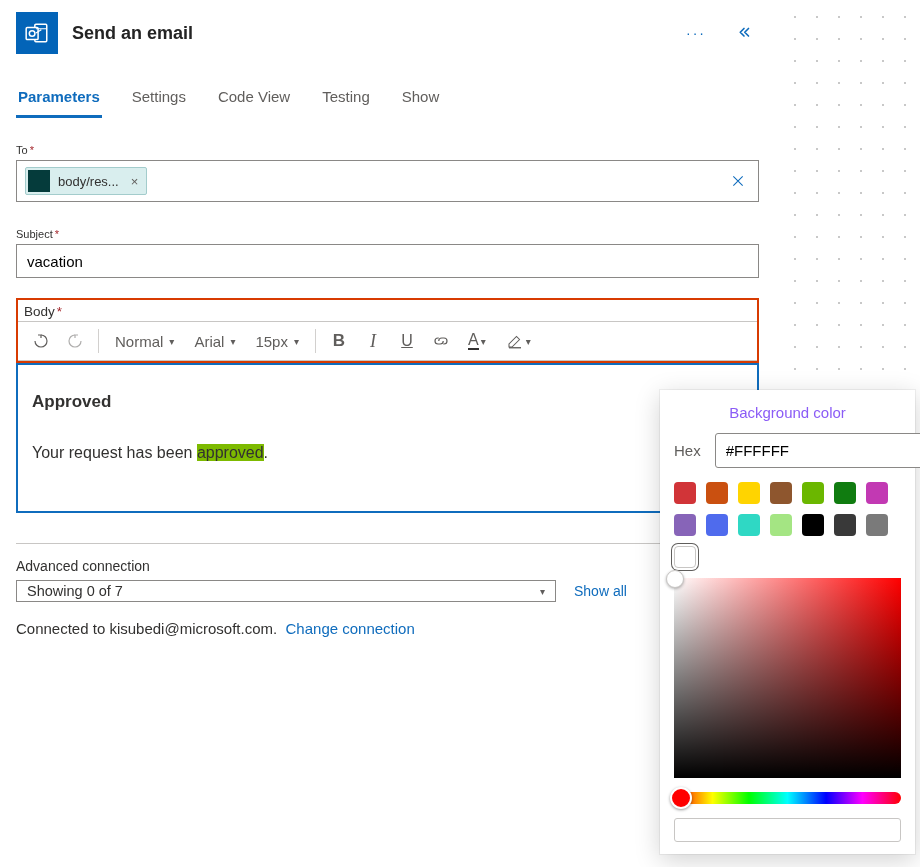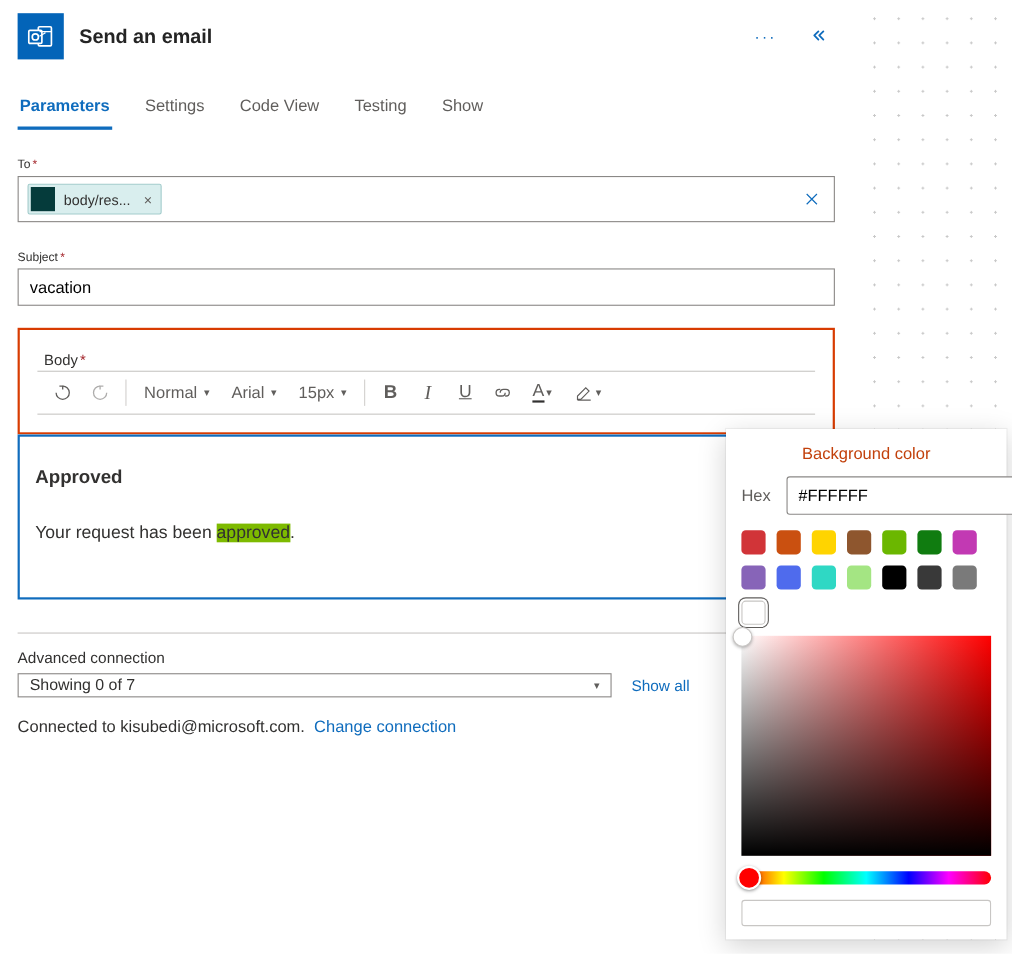--- a/index.html
+++ b/index.html
@@ -92,21 +92,21 @@
     display: inline-block;
   }
   .token-x { color: #605e5c; margin-left: 4px; cursor: pointer; font-size: 13px; }
   .clear-x {
     margin-left: auto;
     color: #0f6cbd;
     font-size: 20px;
     padding: 0 4px;
     cursor: pointer;
   }
-  .body-section { border: 2px solid #d83b01; margin-top: 8px; padding: 16px; }
+  .body-section { border: 2px solid #d83b01; margin-top: 8px; padding: 0; }
   .body-label-row { padding: 4px 6px 2px 6px; font-size: 13.5px; }
   .rte-toolbar {
     border-top: 1px solid #c8c6c4;
     border-bottom: 1px solid #c8c6c4;
     display: flex;
     align-items: center;
     padding: 4px 8px;
     gap: 4px;
     color: #605e5c;
   }
@@ -158,21 +158,21 @@
   
   .color-pop {
     position: absolute;
     left: 660px;
     top: 390px;
     width: 255px;
     background: #fff;
     box-shadow: 0 6px 24px rgba(0,0,0,0.18), 0 0 0 1px rgba(0,0,0,0.05);
     padding: 14px 14px 12px 14px;
   }
-  .cp-title { text-align: center; font-size: 15px; color: #c2410c; margin-bottom: 12px; }
+  .cp-title { text-align: center; font-size: 15px; color: #8b5cf6; margin-bottom: 12px; }
   .cp-hex-row { display: flex; align-items: center; gap: 14px; margin-bottom: 14px; }
   .cp-hex-label { color: #605e5c; font-size: 15px; }
   .cp-hex-input {
     flex: 1;
     border: 1px solid #8a8886;
     border-radius: 3px;
     padding: 8px 10px;
     font-size: 15px;
   }
   .swatch-grid {

